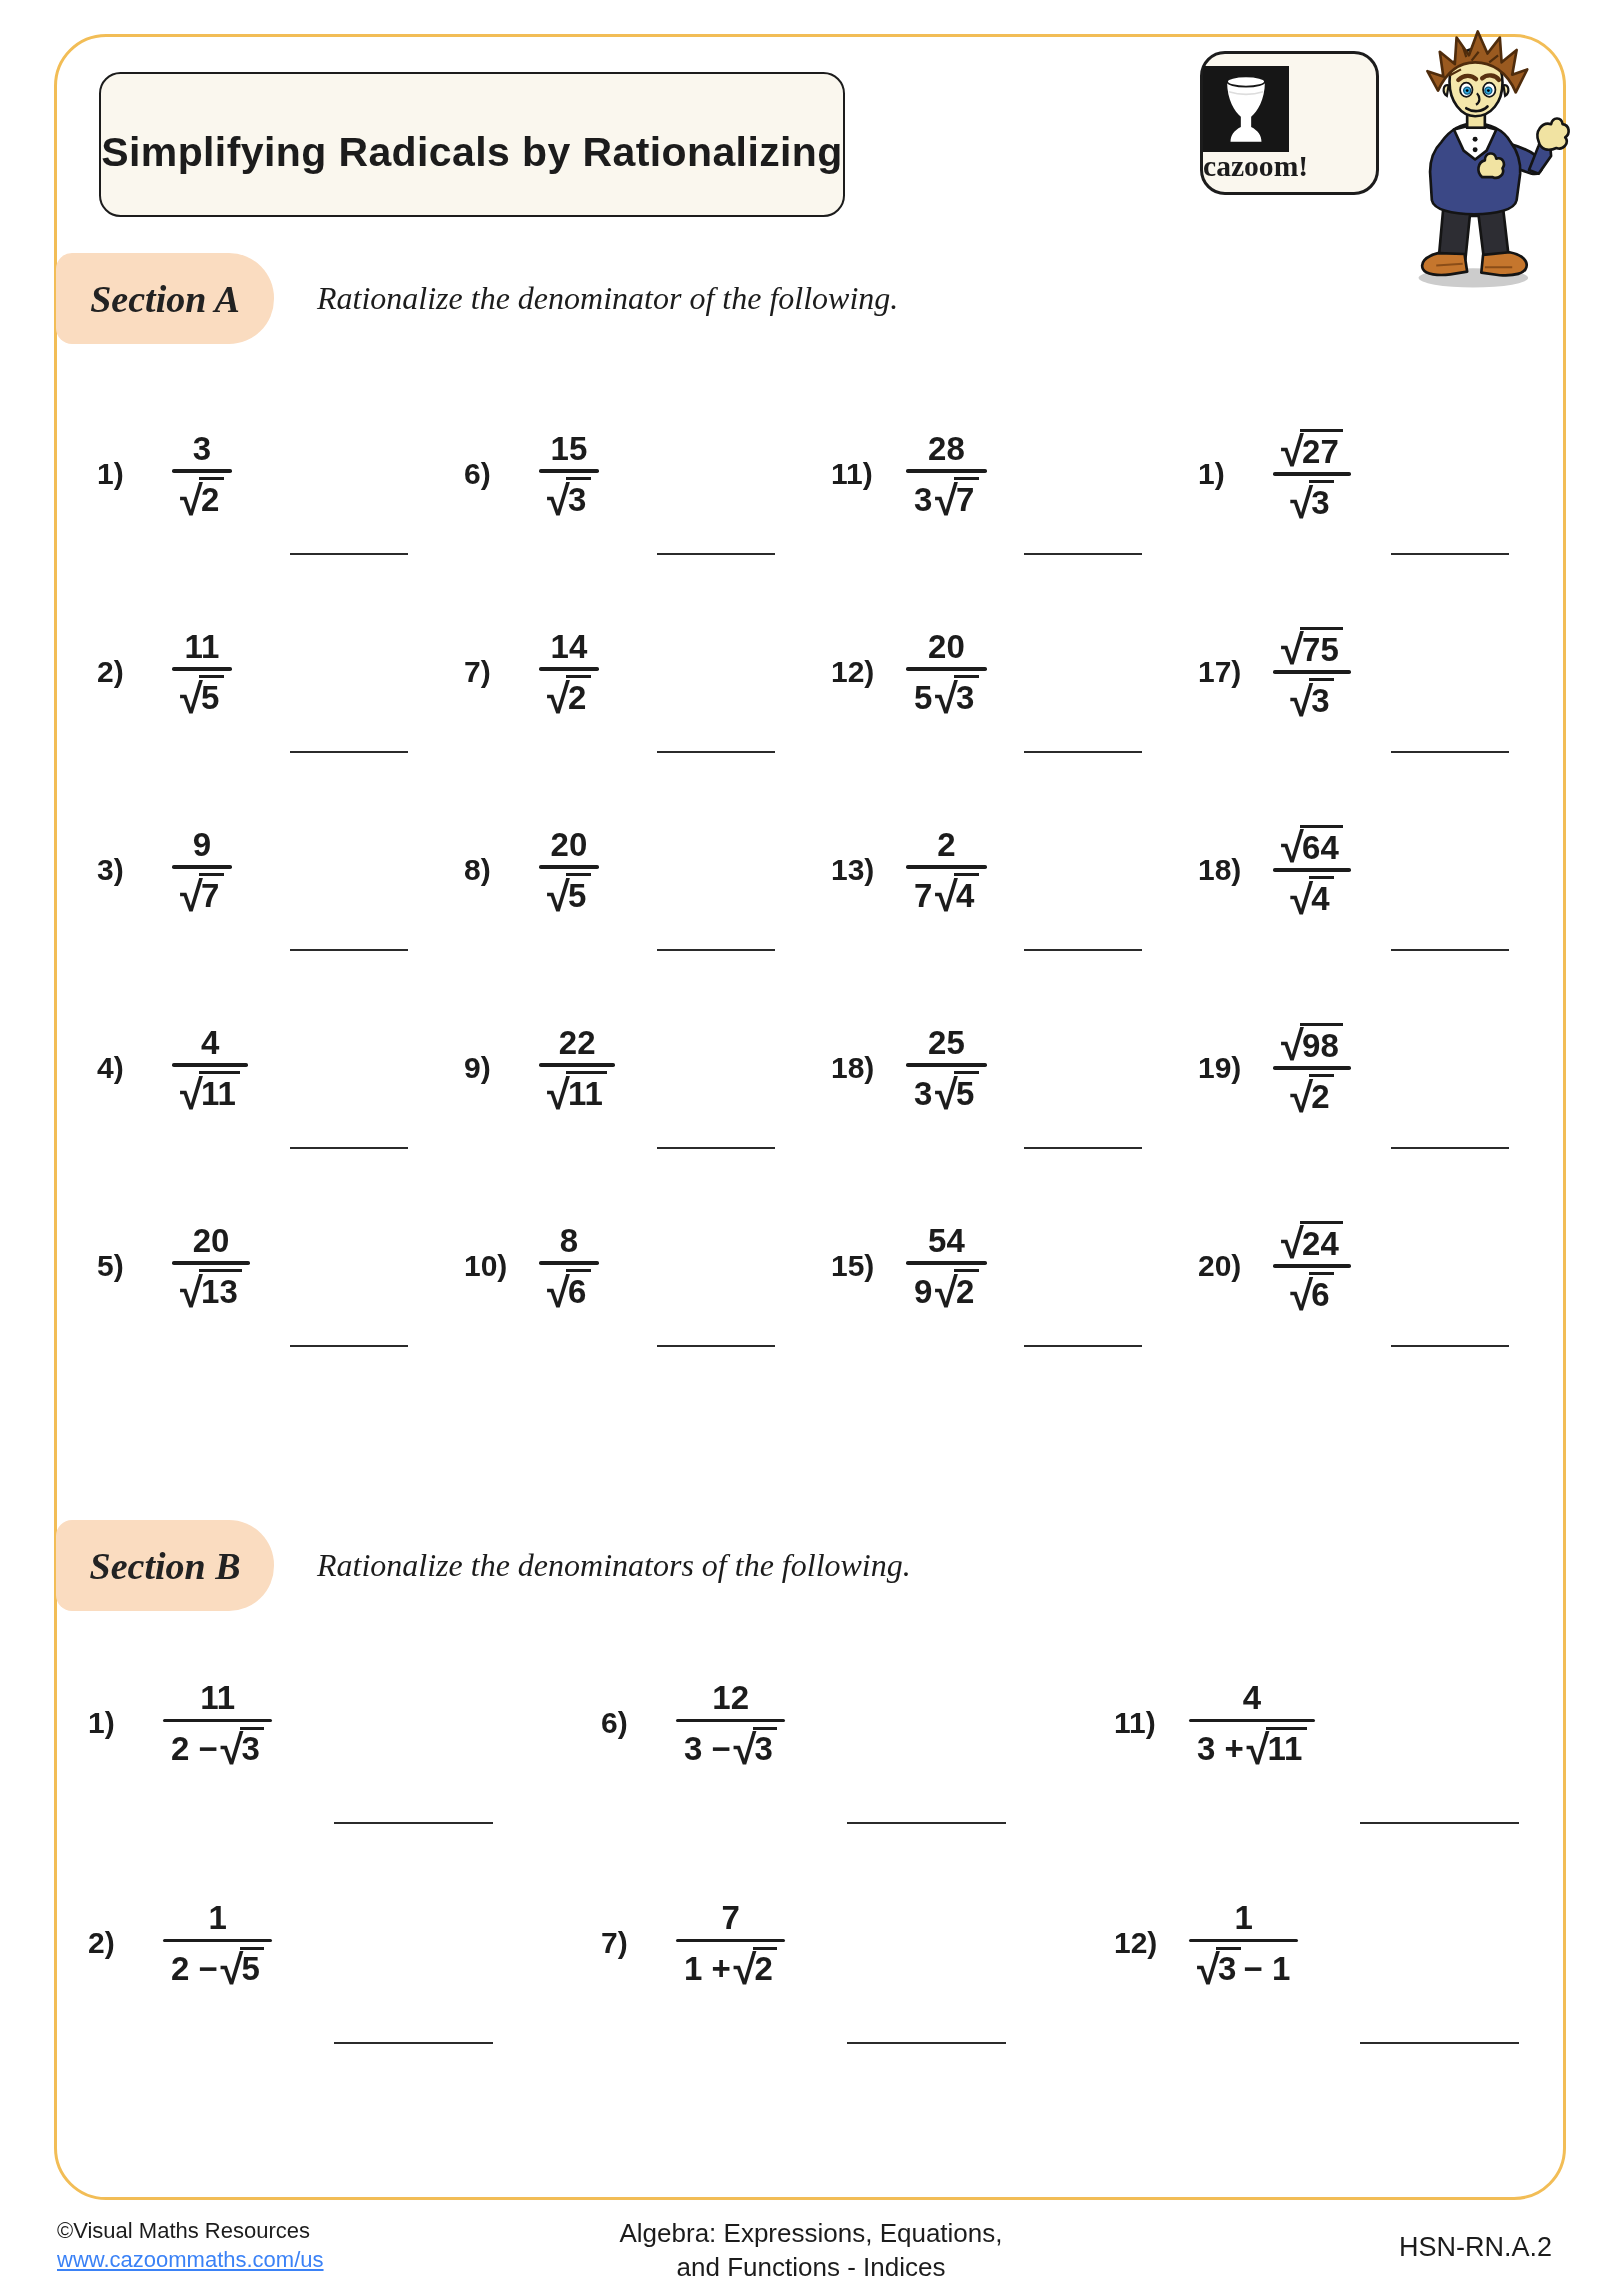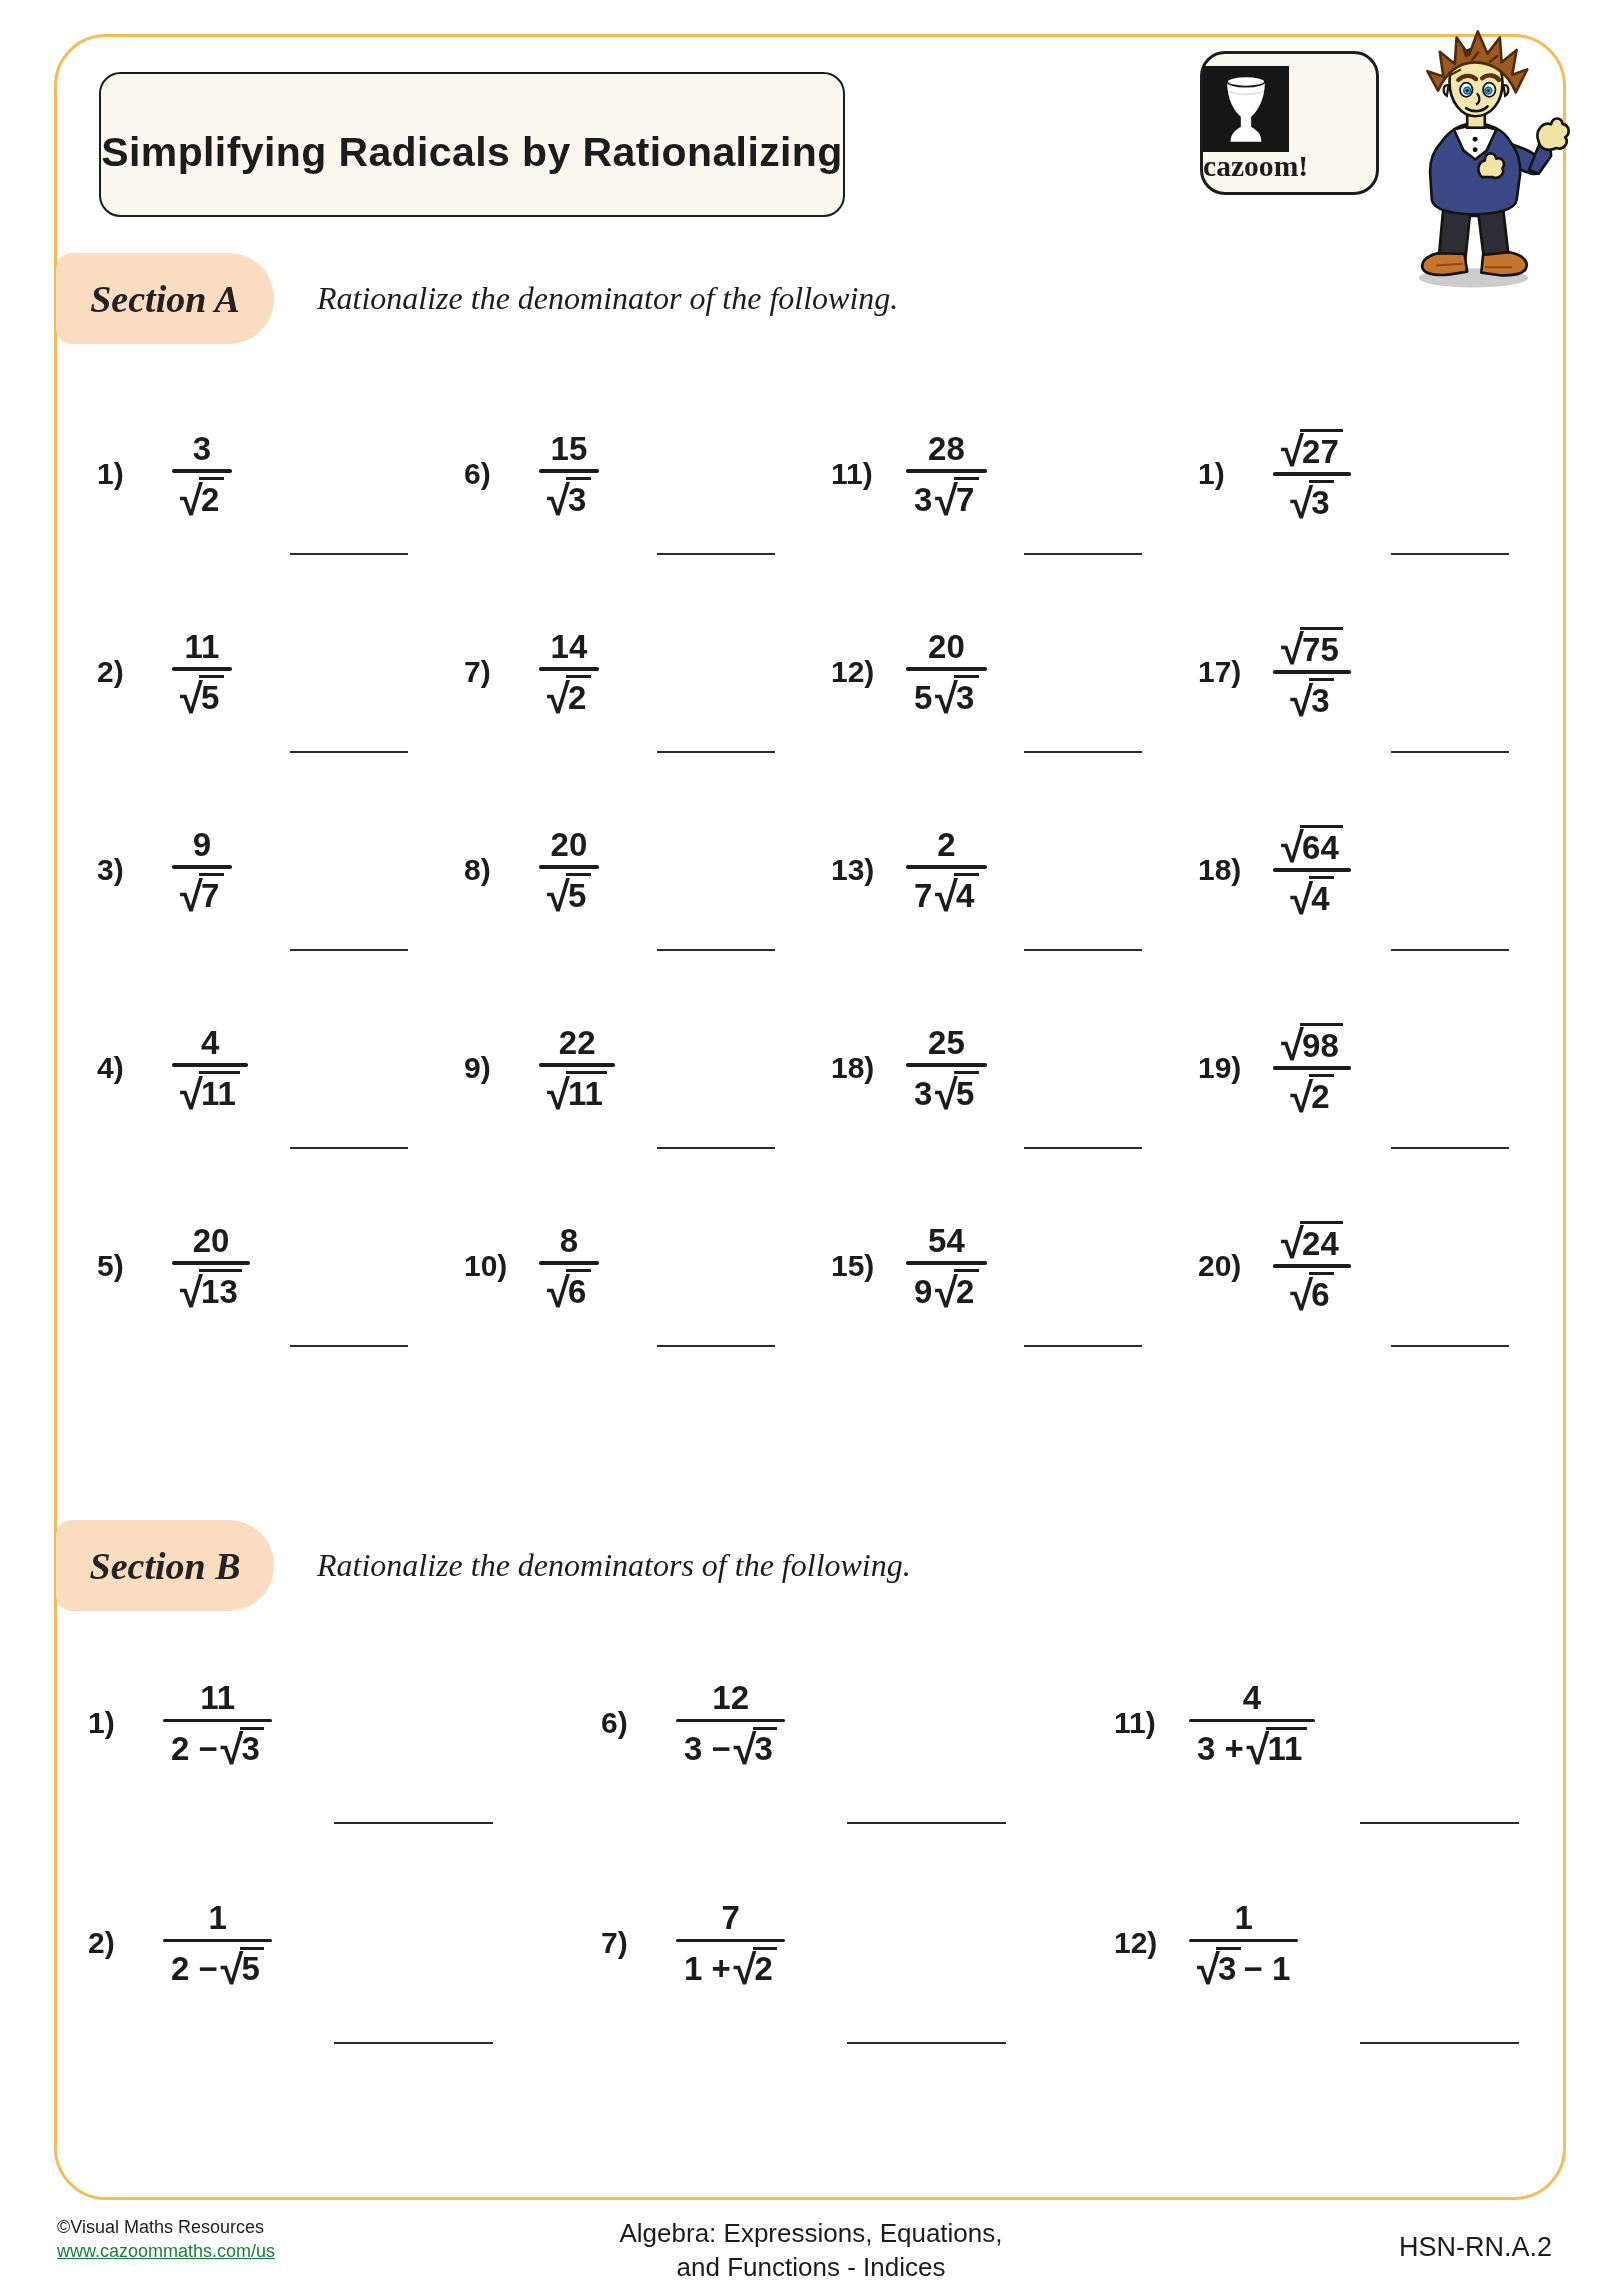--- a/index.html
+++ b/index.html
@@ -39,22 +39,22 @@
   .p-label{font-size:30px;font-weight:bold;min-width:50px;flex:none;}
   .frac{display:inline-flex;flex-direction:column;align-items:center;margin-left:25px;font-size:33px;font-weight:bold;}
   .fnum,.fden{display:inline-flex;align-items:flex-end;gap:2.7px;padding:4.5px 8px;line-height:1;}
   .fbar{height:3.6px;background:#1c1c1c;align-self:stretch;border-radius:1.8px;}
   .tok{line-height:1;white-space:pre;}
   .sqrt{display:inline-flex;align-items:flex-end;}
   .sqrt .sym{font-size:1.26em;line-height:0.78;font-weight:bold;transform:translateY(0.9px);}
   .sqrt .rad{border-top:3.6px solid #1c1c1c;padding:2.7px 4.5px 0 1.8px;margin-left:-3.6px;line-height:1;}
   .answer-line{position:absolute;left:202px;top:159px;width:118px;border-bottom:2.7px solid #2b2b2b;height:0;}
   .grid-b .answer-line{left:255px;top:199px;width:159px;}
-  .footer-left{position:absolute;left:57px;top:2216px;font-size:18px;line-height:1.32;}
-  .footer-link{color:#15803d;text-decoration:underline;cursor:pointer;}
+  .footer-left{position:absolute;left:57px;top:2216px;font-size:22px;line-height:1.32;}
+  .footer-link{color:#3b82f6;text-decoration:underline;cursor:pointer;}
   .footer-center{position:absolute;left:0;right:0;top:2217px;text-align:center;font-size:26px;line-height:1.3;}
   .footer-right{position:absolute;left:1399px;top:2232px;font-size:27px;}
 </style>
 </head>
 <body>
 
 <div class="canvas">
 
   <div class="page-border"></div>
 

